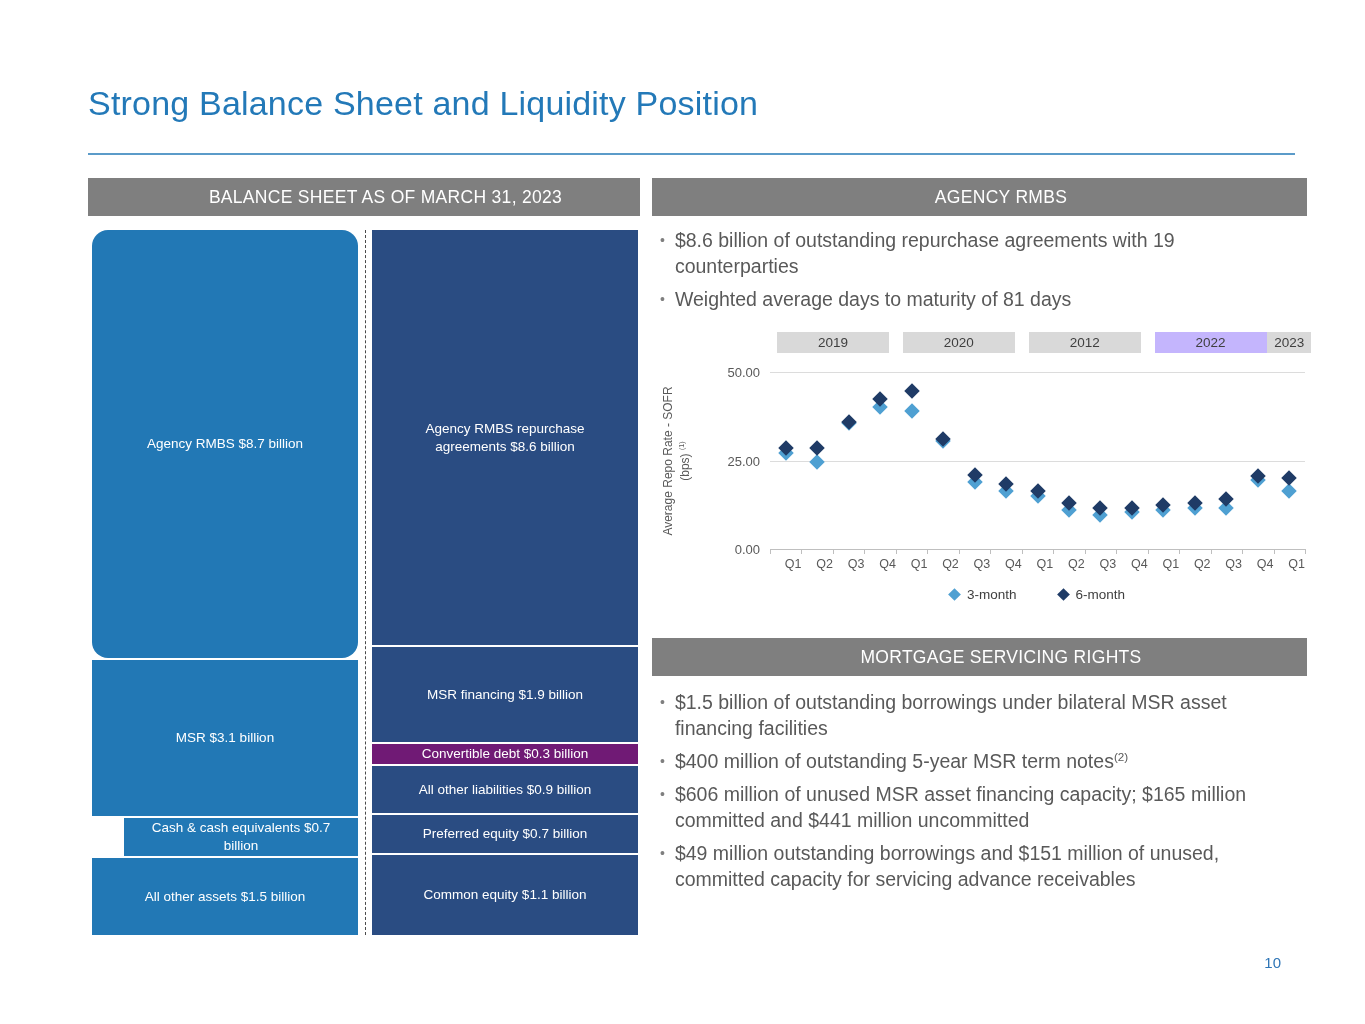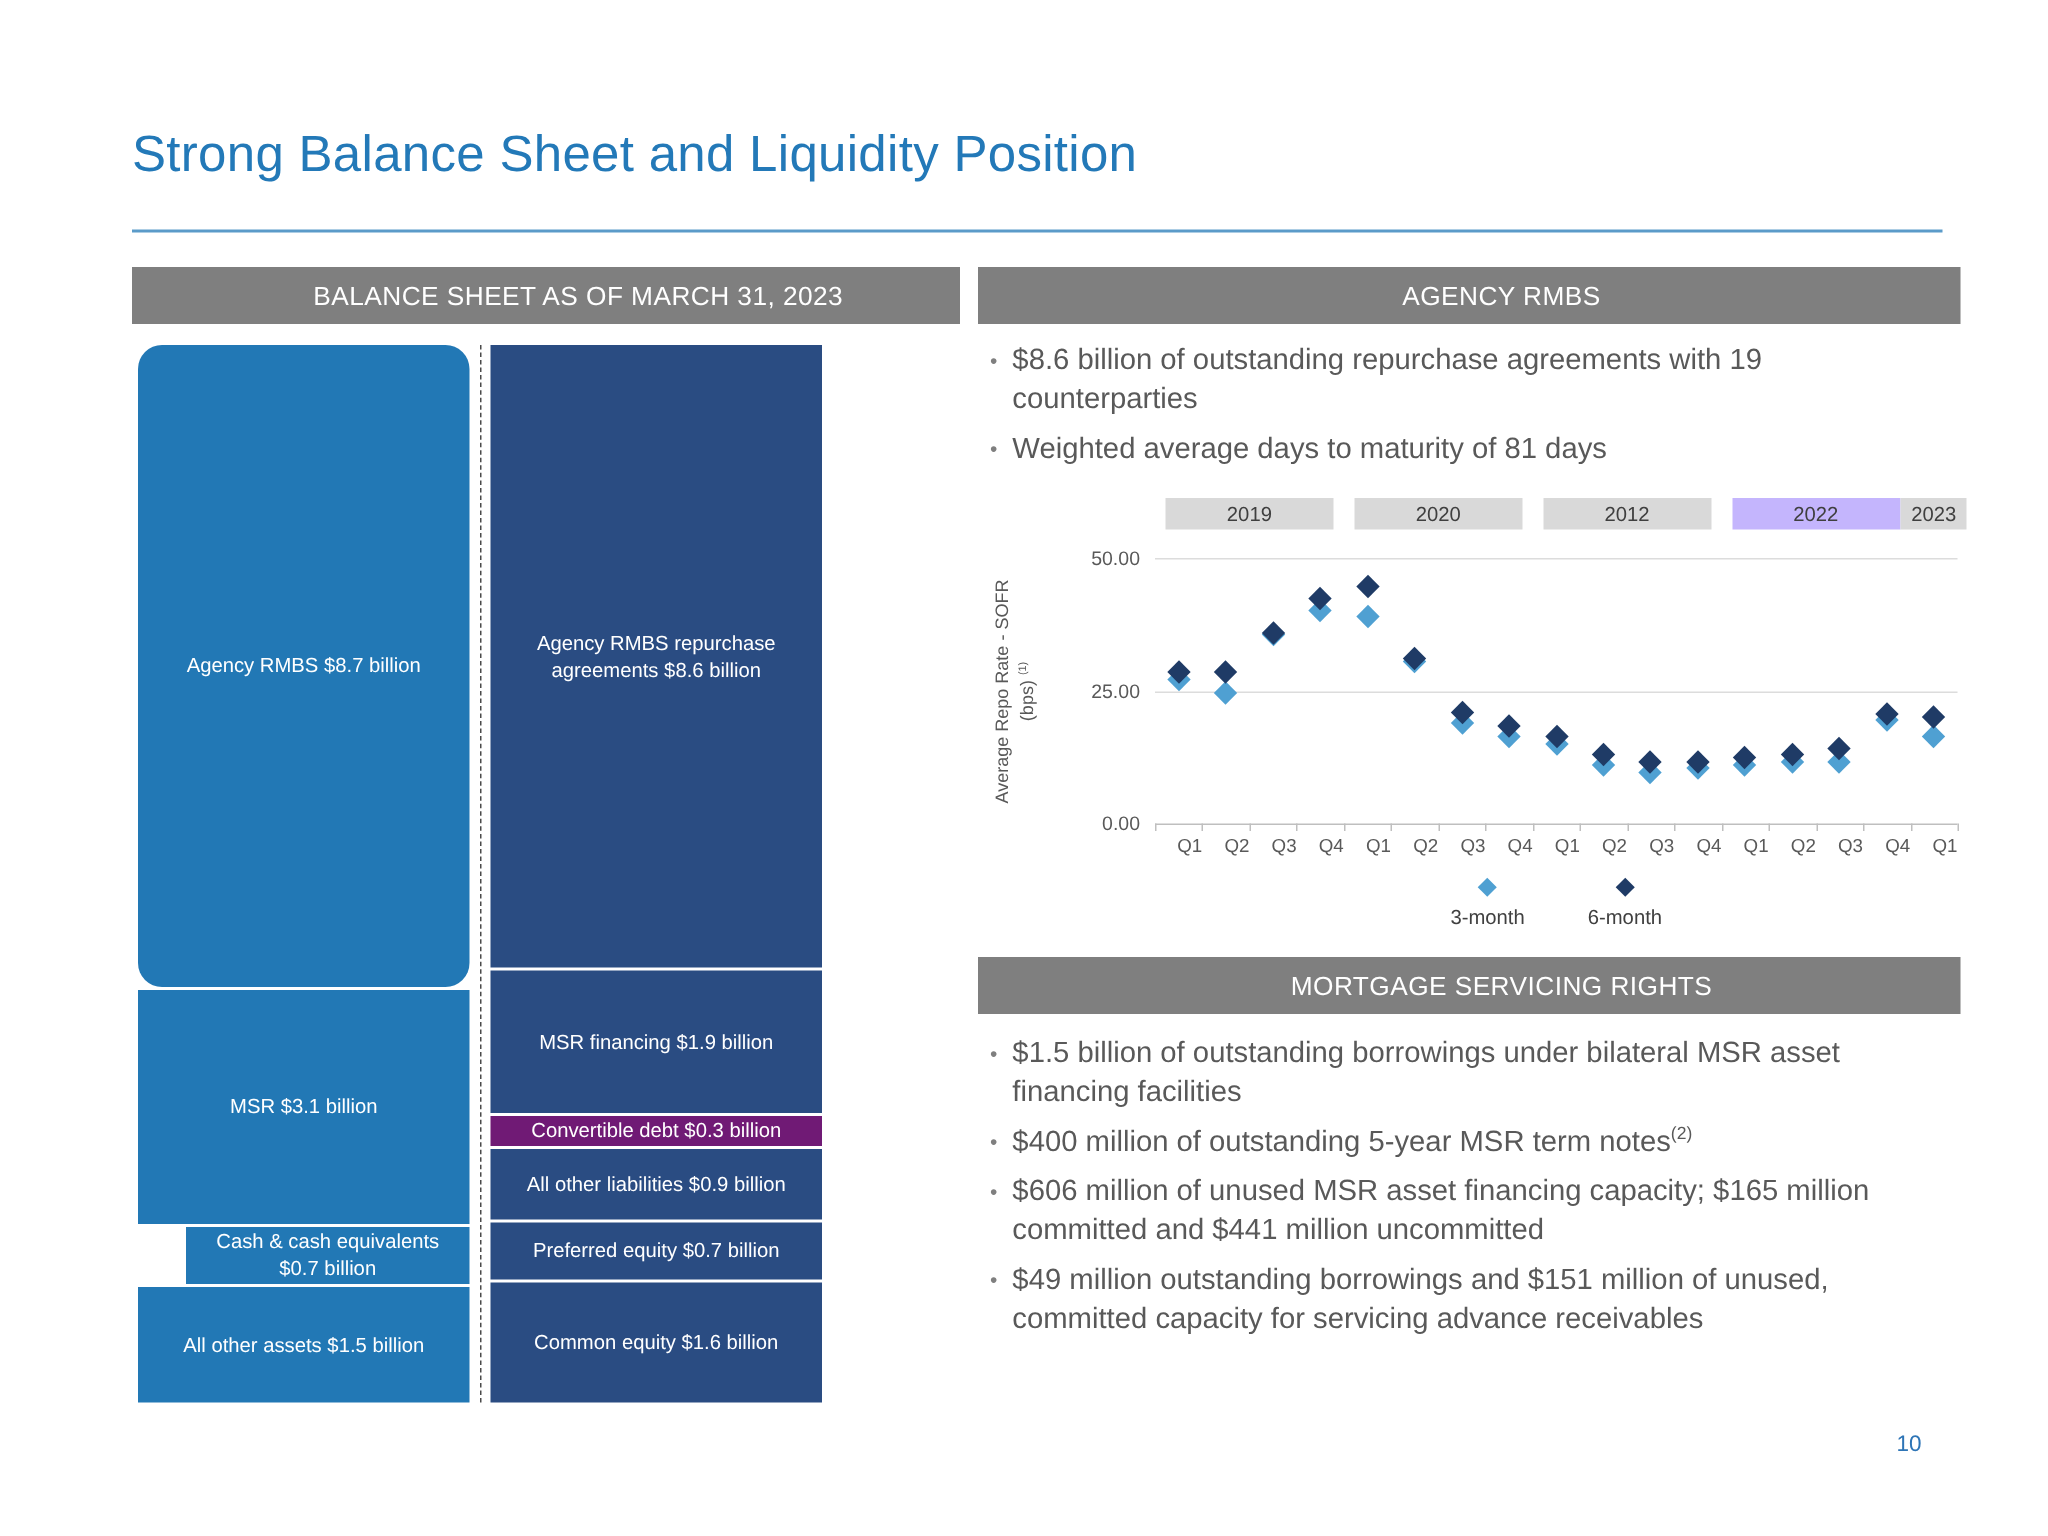--- a/index.html
+++ b/index.html
@@ -13,21 +13,21 @@
   
   .logo { position:absolute; left:1058px; top:46px; width:252px; height:92px; }
   .logo svg { position:absolute; left:0; top:0; }
   .logo-name { position:absolute; left:62px; top:40px; font-size:22px; font-weight:700; color:#1E3A68; letter-spacing:.8px; white-space:nowrap; }
   .logo-sub { position:absolute; right:4px; top:68px; font-size:13.5px; color:#3E87C0; }
 
   .panel-header { background:#7F7F7F; color:#ffffff; font-size:17.5px; letter-spacing:.3px; height:38px; display:flex; align-items:center; justify-content:center;padding-left:43px; }
 
   .bs-header { position:absolute; left:88px; top:178px; width:552px; }
   .bs-columns { position:absolute; left:92px; top:230px; width:546px; height:705px; display:flex; }
-  .bs-col { display:flex; flex-direction:column; gap:2px; width:221px; }
+  .bs-col { display:flex; flex-direction:column; gap:2px; width:266px; }
   .bs-divider { width:14px; position:relative; }
   .bs-divider::before { content:""; position:absolute; left:50%; top:0; bottom:0; border-left:1px dashed #4a4a4a; }
   .bs-block { display:flex; align-items:center; justify-content:center; text-align:center; color:#fff; font-size:13.5px; line-height:1.3; padding:2px 16px; min-height:20px; overflow:hidden; }
 
   .right-section { position:absolute; left:652px; top:178px; width:655px; height:820px; }
   .right-header { position:absolute; top:0; left:0; width:100%; }
 
   .bullets { list-style:none; }
   .bullets li { display:flex; margin-bottom:7px; color:#595959; font-size:19.5px; line-height:1.33; }
   .bullets li::before { content:"\2022"; color:#7F7F7F; font-size:14px; margin:3px 10px 0 6px; }
@@ -44,21 +44,21 @@
   .plot { position:absolute; left:118px; top:46px; width:535px; height:177px; }
   .gridline { position:absolute; left:0; right:0; height:1px; background:#DCDCDC; }
   .gridline.axis { background:#BFBFBF; }
   .tick { position:absolute; top:100%; width:1px; height:5px; background:#BFBFBF; }
   .diamond { position:absolute; width:11px; height:11px; transform:translate(-50%,-50%) rotate(45deg); }
   .y-labels { position:absolute; left:48px; top:46px; width:60px; height:177px; font-size:13px; color:#595959; }
   .y-label { position:absolute; right:0; transform:translateY(-50%); }
   .x-labels { position:absolute; left:118px; top:231px; width:535px; display:flex; }
   .x-label { flex:1; text-align:right; font-size:12.5px; color:#595959; }
   .legend { position:absolute; left:118px; top:261px; width:535px; display:flex; justify-content:center; gap:42px; align-items:center; }
-  .legend-item { display:flex; align-items:center; gap:8px; font-size:13.5px; color:#404040;flex-direction:column; }
+  .legend-item { display:flex; align-items:center; gap:8px; font-size:13.5px; color:#404040; }
   .legend-diamond { width:9px; height:9px; transform:rotate(45deg); display:inline-block; }
   .y-title { position:absolute; left:4px; top:46px; width:42px; height:177px; }
   .y-title-rot { position:absolute; left:50%; top:50%; transform:translate(-50%,-50%) rotate(-90deg); width:200px; text-align:center; font-size:12px; color:#595959; line-height:1.3; }
   .y-title-rot sup { font-size:60%; vertical-align:super; }
 
   .page-number { position:absolute; right:84px; top:954px; font-size:15px; color:#2E75B6; }
 </style>
 </head>
 <body>
 
@@ -97,21 +97,21 @@
         <div class="bs-block" style="background: #701a75; flex: 0.3 1 0px;">
           <span>Convertible debt $0.3 billion</span>
         </div>
         <div class="bs-block" style="background: rgb(42, 76, 130); flex: 0.9 1 0px;">
           <span>All other liabilities $0.9 billion</span>
         </div>
         <div class="bs-block" style="background: rgb(42, 76, 130); flex: 0.7 1 0px;">
           <span>Preferred equity $0.7 billion</span>
         </div>
         <div class="bs-block" style="background: rgb(42, 76, 130); flex: 1.6 1 0px;">
-          <span>Common equity $1.6 billion</span>
+          <span>Common equity $1.1 billion</span>
         </div>
       </div>
   </div>
 
   <div class="right-section">
     <div class="panel-header right-header">AGENCY RMBS</div>
     <ul class="bullets agency-bullets" id="agency-bullets">
         <li>
           <span>$8.6 billion of outstanding repurchase agreements with 19 counterparties</span>
         </li>

